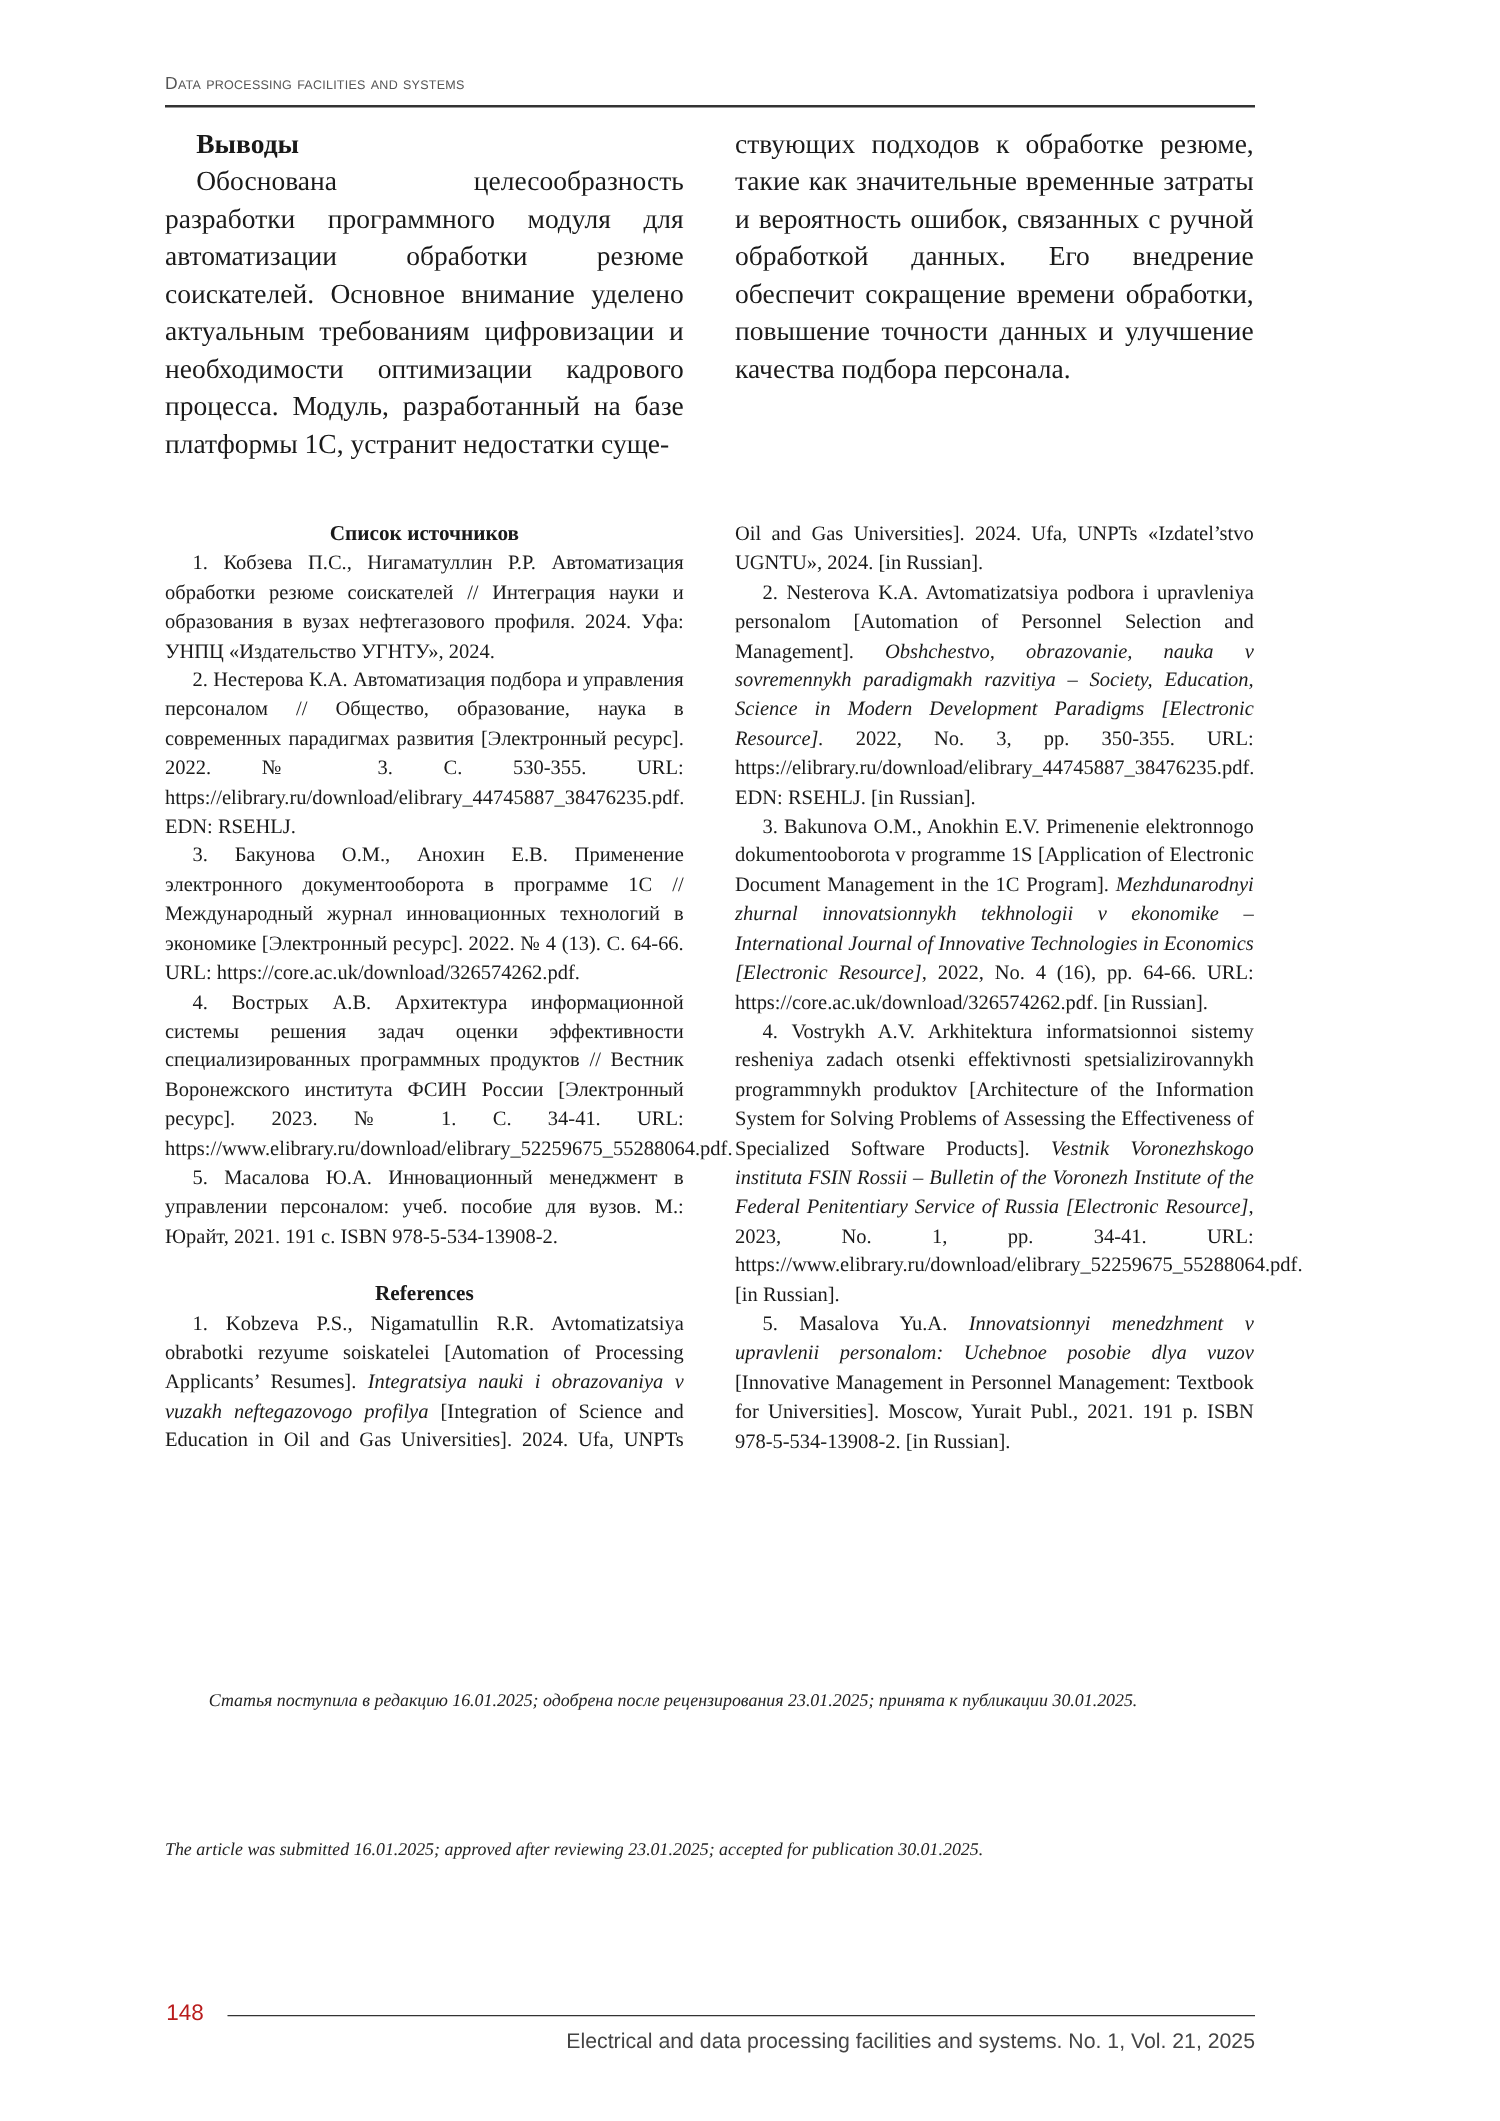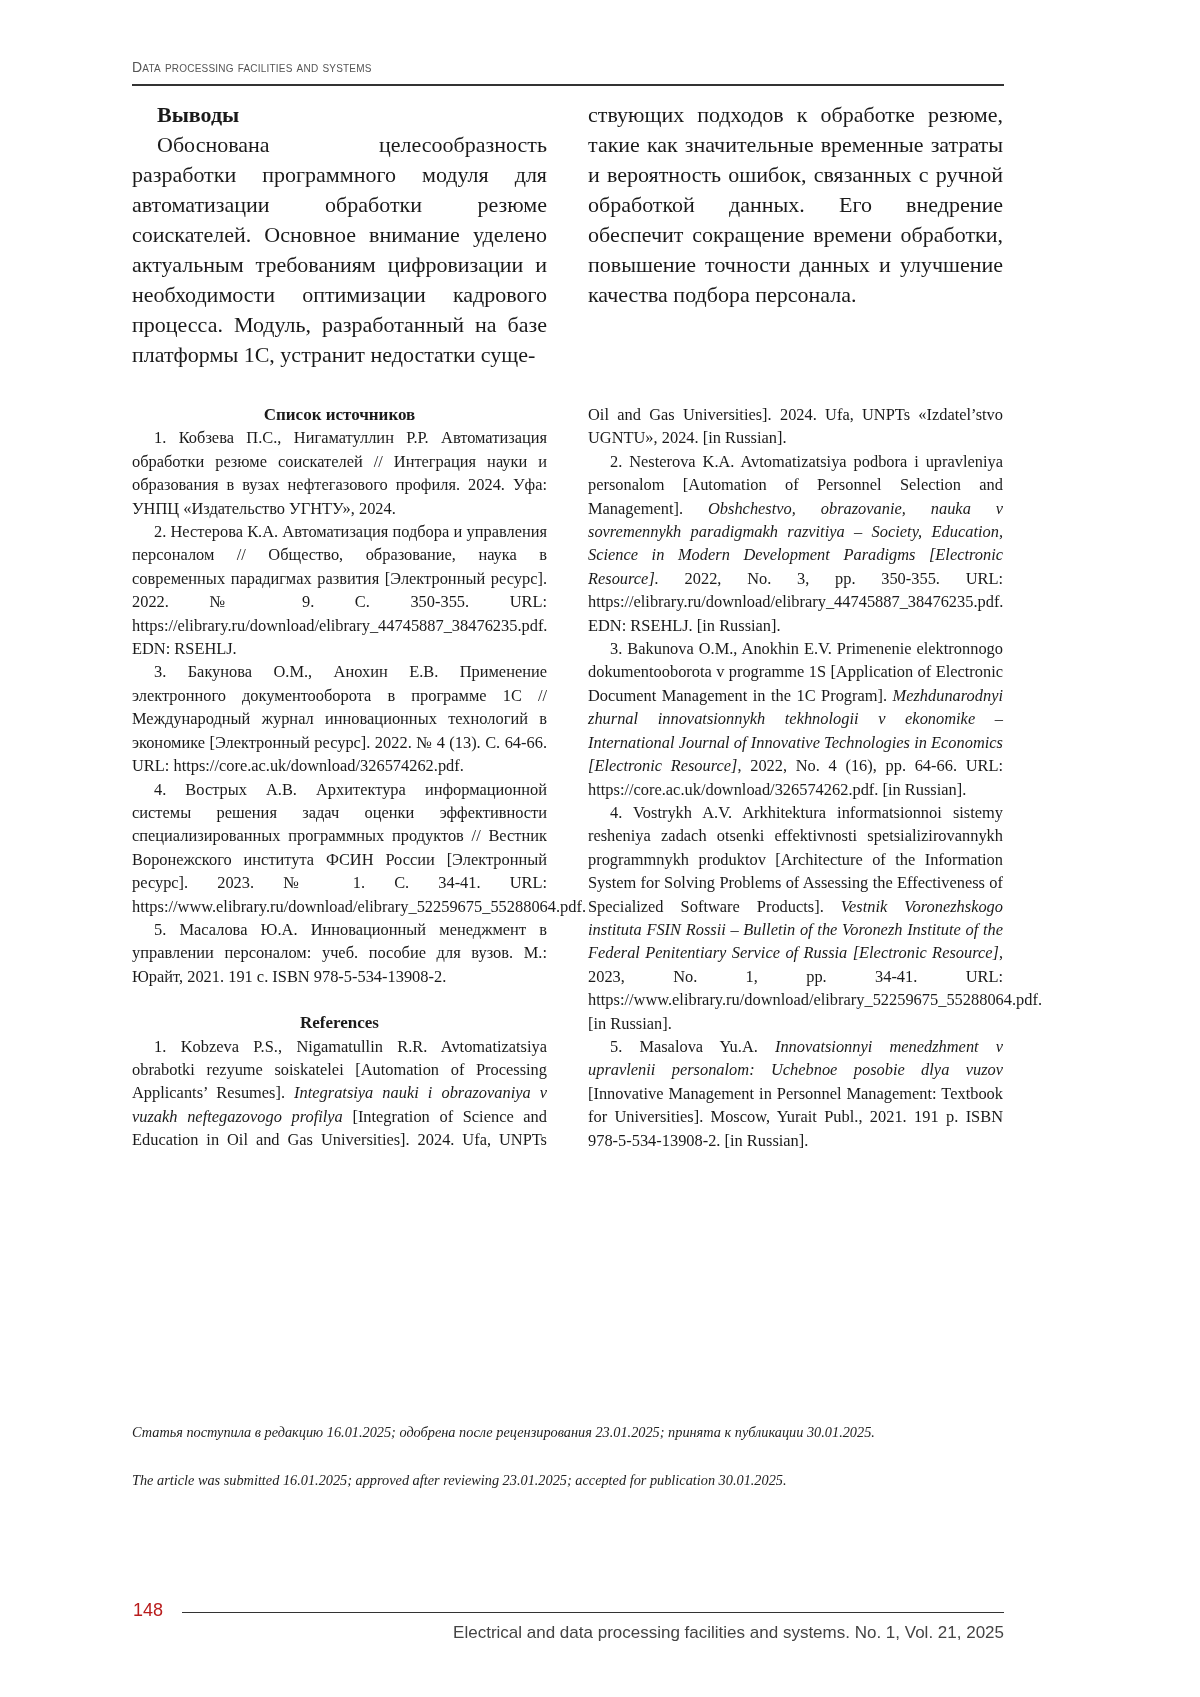--- a/index.html
+++ b/index.html
@@ -3,21 +3,21 @@
 <meta charset="utf-8">
 <style>
   html, body { margin:0; padding:0; background:#ffffff; }
   body { width:1200px; height:1697px; position:relative; overflow:hidden; color:#1a1a1a; }
   .running-head { position:absolute; left:132px; top:58px; width:872px; height:26px; border-bottom:2px solid #333; }
   .running-head span { font-family:"Liberation Sans", sans-serif; font-size:14px; color:#555; font-variant:small-caps; letter-spacing:0.2px; }
   .col { position:absolute; font-family:"Liberation Serif", serif; }
   .big { font-size:22px; line-height:30px; text-align:justify; }
   .big p { margin:0; text-indent:25px; }
   .big h3 { margin:0; font-size:22px; line-height:30px; font-weight:bold; padding-left:25px; }
-  .refs { font-size:16.4px; line-height:23.4px; text-align:justify; }
+  .refs { font-size:16.4px; line-height:23.4px; text-align:justify;margin-top:12px; }
   .refs h4 { margin:0; text-align:center; font-size:17px; font-weight:bold; line-height:23.4px; }
   .refs p { margin:0; text-indent:22px; }
   .refs i { font-style:italic; }
   .note { position:absolute; left:132px; font-family:"Liberation Serif", serif; font-style:italic; font-size:14.3px; color:#222; white-space:nowrap; }
   .footer-line { position:absolute; left:182px; top:1612px; width:822px; border-top:1.5px solid #333; }
   .page-num { position:absolute; left:133px; top:1600px; font-family:"Liberation Sans", sans-serif; font-size:18px; color:#b91c1c; }
   .journal { position:absolute; right:196px; top:1623px; font-family:"Liberation Sans", sans-serif; font-size:17px; color:#444; }
 </style>
 </head>
 <body>
@@ -31,21 +31,21 @@
   <p>Обоснована целесообразность разработки программного модуля для автоматизации обработки резюме соискателей. Основное внимание уделено актуальным требованиям цифровизации и необходимости оптимизации кадрового процесса. Модуль, разработанный на базе платформы 1С, устранит недостатки суще-</p>
 </div>
 
 <div class="col big" style="left:588px; top:100px; width:415px;">
   <p style="text-indent:0">ствующих подходов к обработке резюме, такие как значительные временные затраты и вероятность ошибок, связанных с ручной обработкой данных. Его внедрение обеспечит сокращение времени обработки, повышение точности данных и улучшение качества подбора персонала.</p>
 </div>
 
 <div class="col refs" style="left:132px; top:403px; width:415px;">
   <h4>Список источников</h4>
   <p>1. Кобзева П.С., Нигаматуллин Р.Р. Автоматизация обработки резюме соискателей // Интеграция науки и образования в вузах нефтегазового профиля. 2024. Уфа: УНПЦ «Издательство УГНТУ», 2024.</p>
-  <p>2. Нестерова К.А. Автоматизация подбора и управления персоналом // Общество, образование, наука в современных парадигмах развития [Электронный ресурс]. 2022. № 9. С. 350-355. URL: https://elibrary.ru/download/elibrary_44745887_38476235.pdf. EDN: RSEHLJ.</p>
+  <p>2. Нестерова К.А. Автоматизация подбора и управления персоналом // Общество, образование, наука в современных парадигмах развития [Электронный ресурс]. 2022. № 3. С. 530-355. URL: https://elibrary.ru/download/elibrary_44745887_38476235.pdf. EDN: RSEHLJ.</p>
   <p>3. Бакунова О.М., Анохин Е.В. Применение электронного документооборота в программе 1С // Международный журнал инновационных технологий в экономике [Электронный ресурс]. 2022. № 4 (13). С. 64-66. URL: https://core.ac.uk/download/326574262.pdf.</p>
   <p>4. Вострых А.В. Архитектура информационной системы решения задач оценки эффективности специализированных программных продуктов // Вестник Воронежского института ФСИН России [Электронный ресурс]. 2023. № 1. С. 34-41. URL: https://www.elibrary.ru/download/elibrary_52259675_55288064.pdf.</p>
   <p>5. Масалова Ю.А. Инновационный менеджмент в управлении персоналом: учеб. пособие для вузов. М.: Юрайт, 2021. 191 с. ISBN 978-5-534-13908-2.</p>
   <div style="height:23px"></div>
   <h4>References</h4>
   <p style="height:117px; overflow:hidden;">
     <span>1. Kobzeva P.S., Nigamatullin R.R. Avtomatizatsiya obrabotki rezyume soiskatelei [Automation of Processing Applicants’ Resumes]. </span><i>Integratsiya nauki i obrazovaniya v vuzakh neftegazovogo profilya</i><span> [Integration of Science and Education in Oil and Gas Universities]. 2024. Ufa, UNPTs «Izdatel’stvo UGNTU», 2024. [in Russian].</span>
   </p>
 </div>
 
@@ -58,18 +58,18 @@
     <span>3. Bakunova O.M., Anokhin E.V. Primenenie elektronnogo dokumentooborota v programme 1S [Application of Electronic Document Management in the 1C Program]. </span><i>Mezhdunarodnyi zhurnal innovatsionnykh tekhnologii v ekonomike – International Journal of Innovative Technologies in Economics [Electronic Resource]</i><span>, 2022, No. 4 (16), pp. 64-66. URL: https://core.ac.uk/download/326574262.pdf. [in Russian].</span>
   </p>
   <p>
     <span>4. Vostrykh A.V. Arkhitektura informatsionnoi sistemy resheniya zadach otsenki effektivnosti spetsializirovannykh programmnykh produktov [Architecture of the Information System for Solving Problems of Assessing the Effectiveness of Specialized Software Products]. </span><i>Vestnik Voronezhskogo instituta FSIN Rossii – Bulletin of the Voronezh Institute of the Federal Penitentiary Service of Russia [Electronic Resource]</i><span>, 2023, No. 1, pp. 34-41. URL: https://www.elibrary.ru/download/elibrary_52259675_55288064.pdf. [in Russian].</span>
   </p>
   <p>
     <span>5. Masalova Yu.A. </span><i>Innovatsionnyi menedzhment v upravlenii personalom: Uchebnoe posobie dlya vuzov</i><span> [Innovative Management in Personnel Management: Textbook for Universities]. Moscow, Yurait Publ., 2021. 191 p. ISBN 978-5-534-13908-2. [in Russian].</span>
   </p>
 </div>
 
-<div class="note" style="top:1424px;">Статья поступила в редакцию 16.01.2025; одобрена после рецензирования 23.01.2025; принята к публикации 30.01.2025.</div>
+<div class="note" style="top:1353px;margin-left:35px;">Статья поступила в редакцию 16.01.2025; одобрена после рецензирования 23.01.2025; принята к публикации 30.01.2025.</div>
 <div class="note" style="top:1472px;text-align:center;">The article was submitted 16.01.2025; approved after reviewing 23.01.2025; accepted for publication 30.01.2025.</div>
 
 <div class="page-num">148</div>
 <div class="footer-line"></div>
 <div class="journal">Electrical and data processing facilities and systems. No. 1, Vol. 21, 2025</div>
 
 </body></html>

